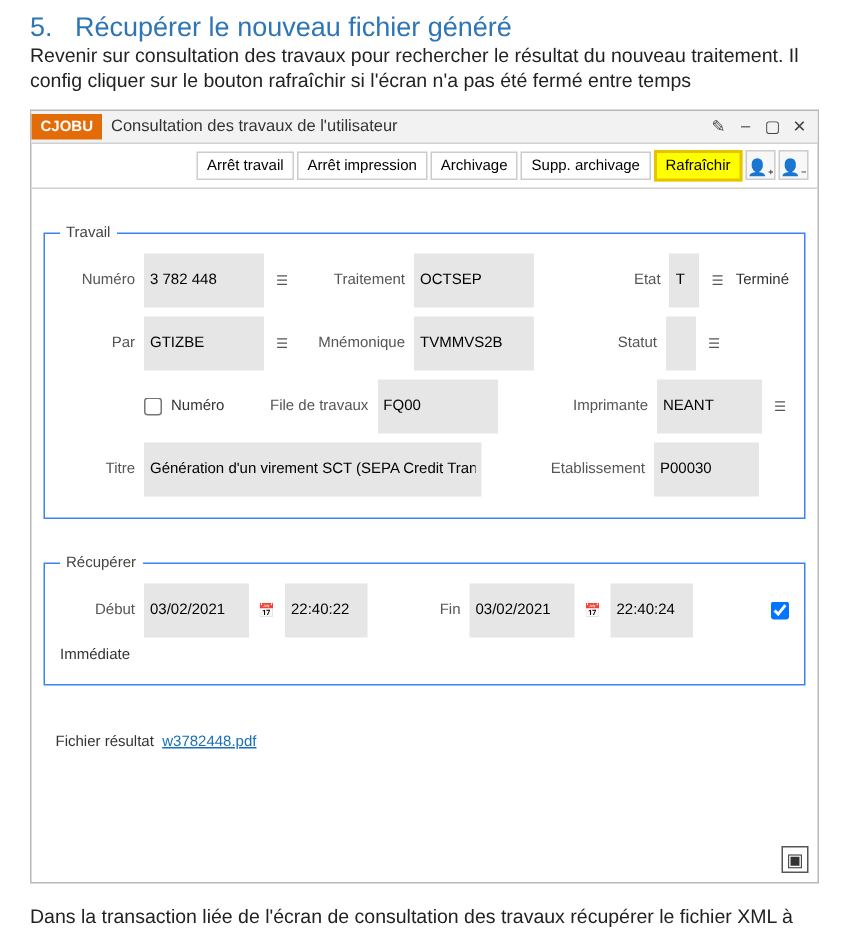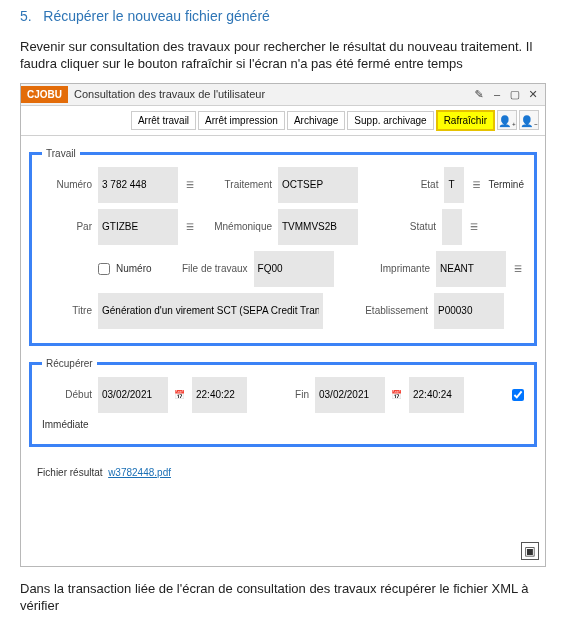--- a/index.html
+++ b/index.html
@@ -1,30 +1,30 @@
 <!DOCTYPE html>
 <html><head>
 <meta charset="utf-8">
 <style>
   * { box-sizing: border-box; margin: 0; padding: 0; }
   body { font-family: "Segoe UI", Arial, sans-serif; font-size: 12px; color: #333; background: #fff; width: 566px; padding: 8px 20px; }
   .step-num { color: #2e75b6; }
-  .step-title { color: #2e75b6; font-size: 14px; margin-bottom: 15px; }
+  .step-title { color: #2e75b6; font-size: 18px; margin-bottom: 0; }
   .instr { font-size: 13px; color: #222; margin-bottom: 10px; line-height: 1.3; }
   .window { border: 1px solid #b8b8b8; background: #fff; margin-bottom: 14px; }
   .titlebar { display: flex; align-items: center; background: #f2f2f2; border-bottom: 1px solid #d0d0d0; height: 22px; }
   .app-badge { background: #e36c09; color: #fff; font-weight: bold; font-size: 10px; padding: 3px 6px; margin-right: 6px; }
   .win-title { flex: 1; font-size: 11px; color: #333; }
   .win-icons { display: flex; gap: 6px; padding-right: 6px; }
   .win-icon { width: 12px; height: 12px; display: flex; align-items: center; justify-content: center; font-size: 11px; color: #444; cursor: pointer; }
   .toolbar { display: flex; justify-content: flex-end; align-items: center; gap: 2px; padding: 4px 6px; border-bottom: 1px solid #d0d0d0; font-size: 10px; }
   .tb-btn { padding: 3px 6px; background: #fff; border: 1px solid #ccc; cursor: pointer; font-size: 10px; }
   .tb-btn.hl { background: #ffff00; border: 2px solid #e6c200; }
   .tb-iconbtn { width: 20px; height: 20px; border: 1px solid #ccc; background: #f7f7f7; display: flex; align-items: center; justify-content: center; cursor: pointer; font-size: 11px; }
-  fieldset { border: 3px solid #3b82f6; margin: 12px 8px; padding: 8px 10px; font-size: 10px; }
+  fieldset { border: 1px solid #3b82f6; margin: 24px 8px; padding: 8px 10px; font-size: 10px; }
   legend { font-size: 10px; padding: 0 4px; color: #444; }
   .row { display: flex; align-items: center; gap: 6px; margin-bottom: 6px; flex-wrap: wrap; }
   .lbl { width: 50px; color: #555; font-size: 10px; text-align: right; }
   .lbl2 { width: 70px; color: #555; font-size: 10px; text-align: right; }
   .fld { background: #e6e6e6; border: none; padding: 18px 4px; font-size: 10px; height: 16px; }
   .fld.sm { width: 50px; }
   .fld.md { width: 70px; }
   .fld.lg { width: 80px; }
   .fld.xl { width: 200px; }
   .mini-icon { width: 12px; height: 12px; font-size: 9px; display: inline-flex; align-items: center; justify-content: center; color: #555; }
@@ -60,21 +60,21 @@
   .mini-filter input { height: 7px; font-size: 5px; border: none; width: 50px; }
 </style>
 </head>
 <body>
 
 <p class="step-title">
   <span class="step-num">5.</span>
   &nbsp;&nbsp;<span>Récupérer le nouveau fichier généré</span>
 </p>
 
-<p class="instr">Revenir sur consultation des travaux pour rechercher le résultat du nouveau traitement. Il faudra cliquer sur le bouton rafraîchir si l'écran n'a pas été fermé entre temps</p>
+<p class="instr">Revenir sur consultation des travaux pour rechercher le résultat du nouveau traitement. Il config cliquer sur le bouton rafraîchir si l'écran n'a pas été fermé entre temps</p>
 
 <div class="window">
   <div class="titlebar">
     <span class="app-badge">CJOBU</span>
     <span class="win-title">Consultation des travaux de l'utilisateur</span>
     <div class="win-icons">
       <span class="win-icon">✎</span>
       <span class="win-icon">–</span>
       <span class="win-icon">▢</span>
       <span class="win-icon">✕</span>

